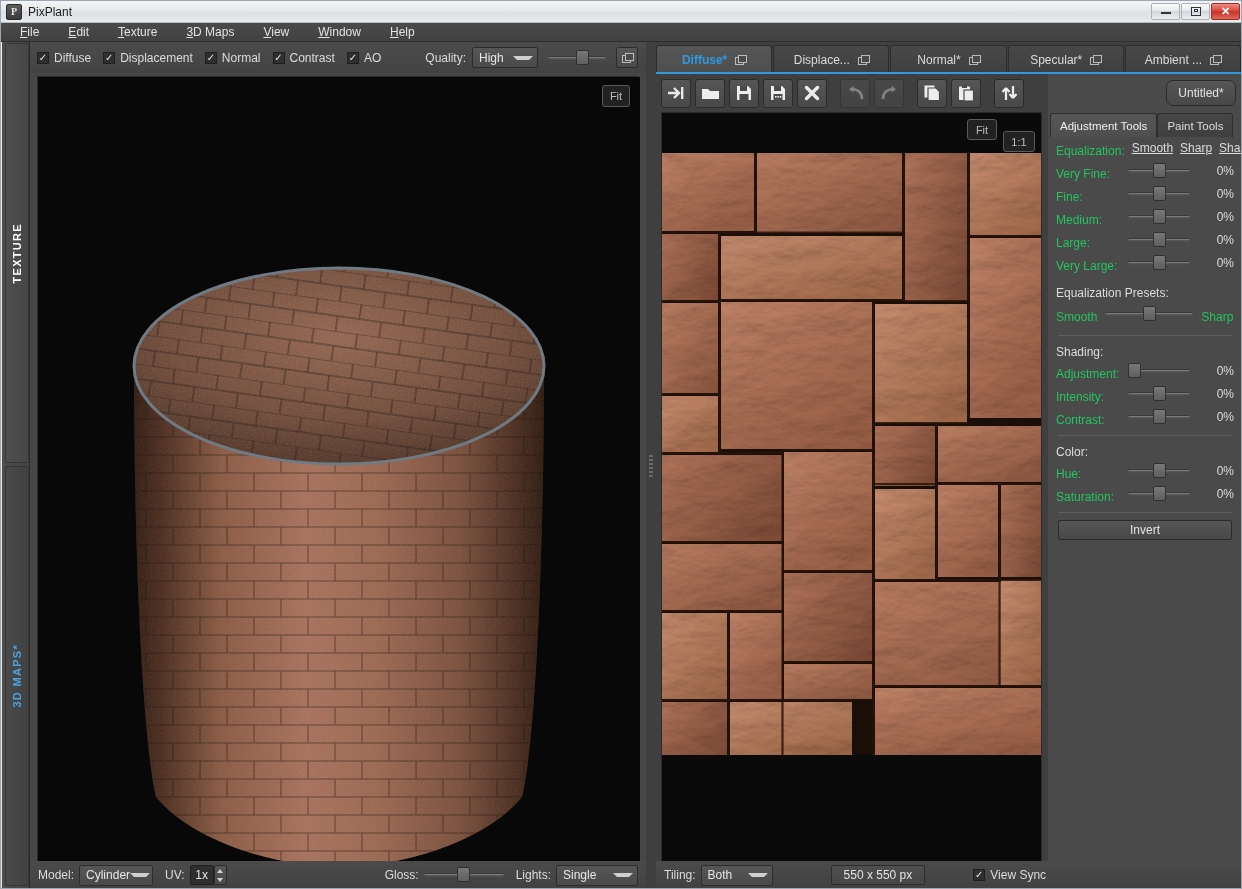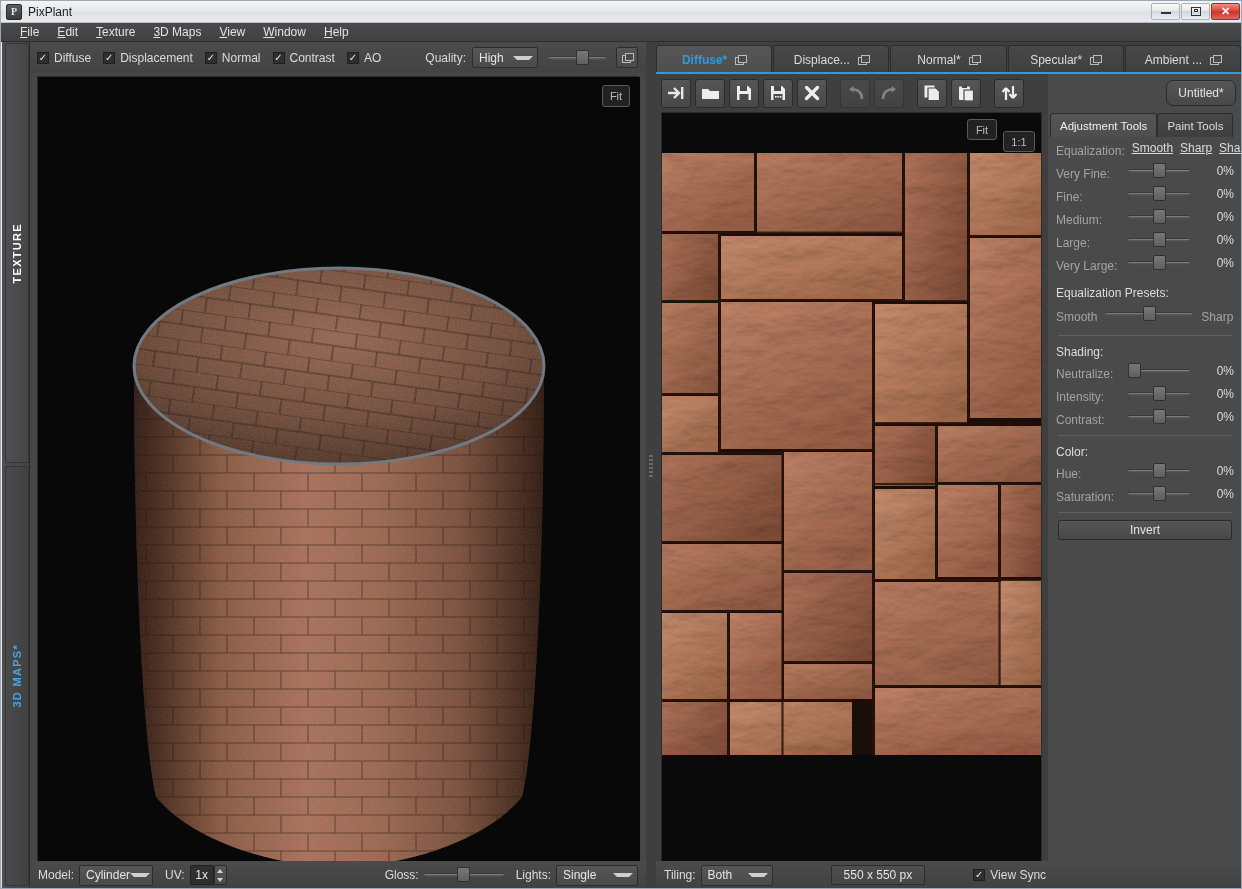--- a/index.html
+++ b/index.html
@@ -49,21 +49,21 @@
   .g-min { border-bottom: 2px solid #2a3540; width:10px; margin-top:5px; }
   .g-max { border: 1.5px solid #2a3540; width:10px; height:9px; }
   .g-max i { display:block; width:4px;height:3px;border:1px solid #2a3540;margin:1px auto; }
   .g-close { color:#fff; font-size:11px; font-weight:bold; line-height:9px; font-family:"Liberation Sans",sans-serif; }
 
   
   .menubar {
     position: absolute; left:0; top:22px; width:1242px; height:19px;
     background: linear-gradient(180deg,#4a4a4a,#414141);
     border-bottom: 1px solid #2e2e2e;
-    display:flex; align-items:center; padding-left: 10px; gap: 0px;
+    display:flex; align-items:center; padding-left: 10px; gap: 11px;
   }
   .menu-item {
     font-size: 12px; color: #e2e2e2; padding: 2px 9px; cursor: default;
   }
   .menu-item u { text-decoration: underline; }
 
   
   .rail {
     position:absolute; left:1px; top:41px; width:28px; height:847px;
     background: linear-gradient(90deg,#4e4e4e,#444);
@@ -242,21 +242,21 @@
     height:24px; padding:0 9px;
     background: linear-gradient(180deg,#474747,#3f3f3f);
     border:1px solid #2d2d2d; border-bottom:none;
     border-top-left-radius:3px;border-top-right-radius:3px;
     display:flex;align-items:center;justify-content:center;
     font-size:11.5px;color:#dcdcdc;
   }
   .adj-tab.active { background: linear-gradient(180deg,#565656,#4e4e4e); color:#f0f0f0; }
   .adj-body { position:absolute; left:2px; top:63px; width:190px; height:500px; }
   .row { display:flex; align-items:center; height:23px; padding:0 6px; }
-  .row .name { font-size:12px; color:#a3a3a3;margin-top:6px; }
+  .row .name { font-size:12px; color:#22c55e;margin-top:6px; }
   .row .pct { font-size:12px; color:#dcdcdc; width:30px; text-align:right; }
   .sec-title { font-size:12px; color:#dcdcdc; padding:0 6px; }
   .lnk { font-size:12px; color:#dcdcdc; text-decoration:underline; margin-left:7px; }
   .hr { height:1px; background:#5e5e5e; margin:7px 8px; }
   .invert-btn {
     margin:6px 8px 0 8px; height:20px;
     background: linear-gradient(180deg,#565656,#484848);
     border:1px solid #2b2b2b;border-radius:2px;
     display:flex;align-items:center;justify-content:center;
     font-size:12px;color:#e3e3e3;
@@ -707,21 +707,21 @@
               <div class="track"></div>
               <div class="thumb" style="left:38px"></div>
             </div>
             <span class="name">Sharp</span>
           </div>
 
           <div class="hr"></div>
           <div class="sec-title" style="padding-top:2px">Shading:</div>
 
           <div class="row">
-            <span class="name" style="width:72px">Neutralize:</span>
+            <span class="name" style="width:72px">Adjustment:</span>
             <div class="slider" style="width:62px">
               <div class="track"></div>
               <div class="thumb" style="left:0px"></div>
             </div>
             <span class="pct" style="margin-left:auto">0%</span>
           </div>
           <div class="row">
             <span class="name" style="width:72px">Intensity:</span>
             <div class="slider" style="width:62px">
               <div class="track"></div>

